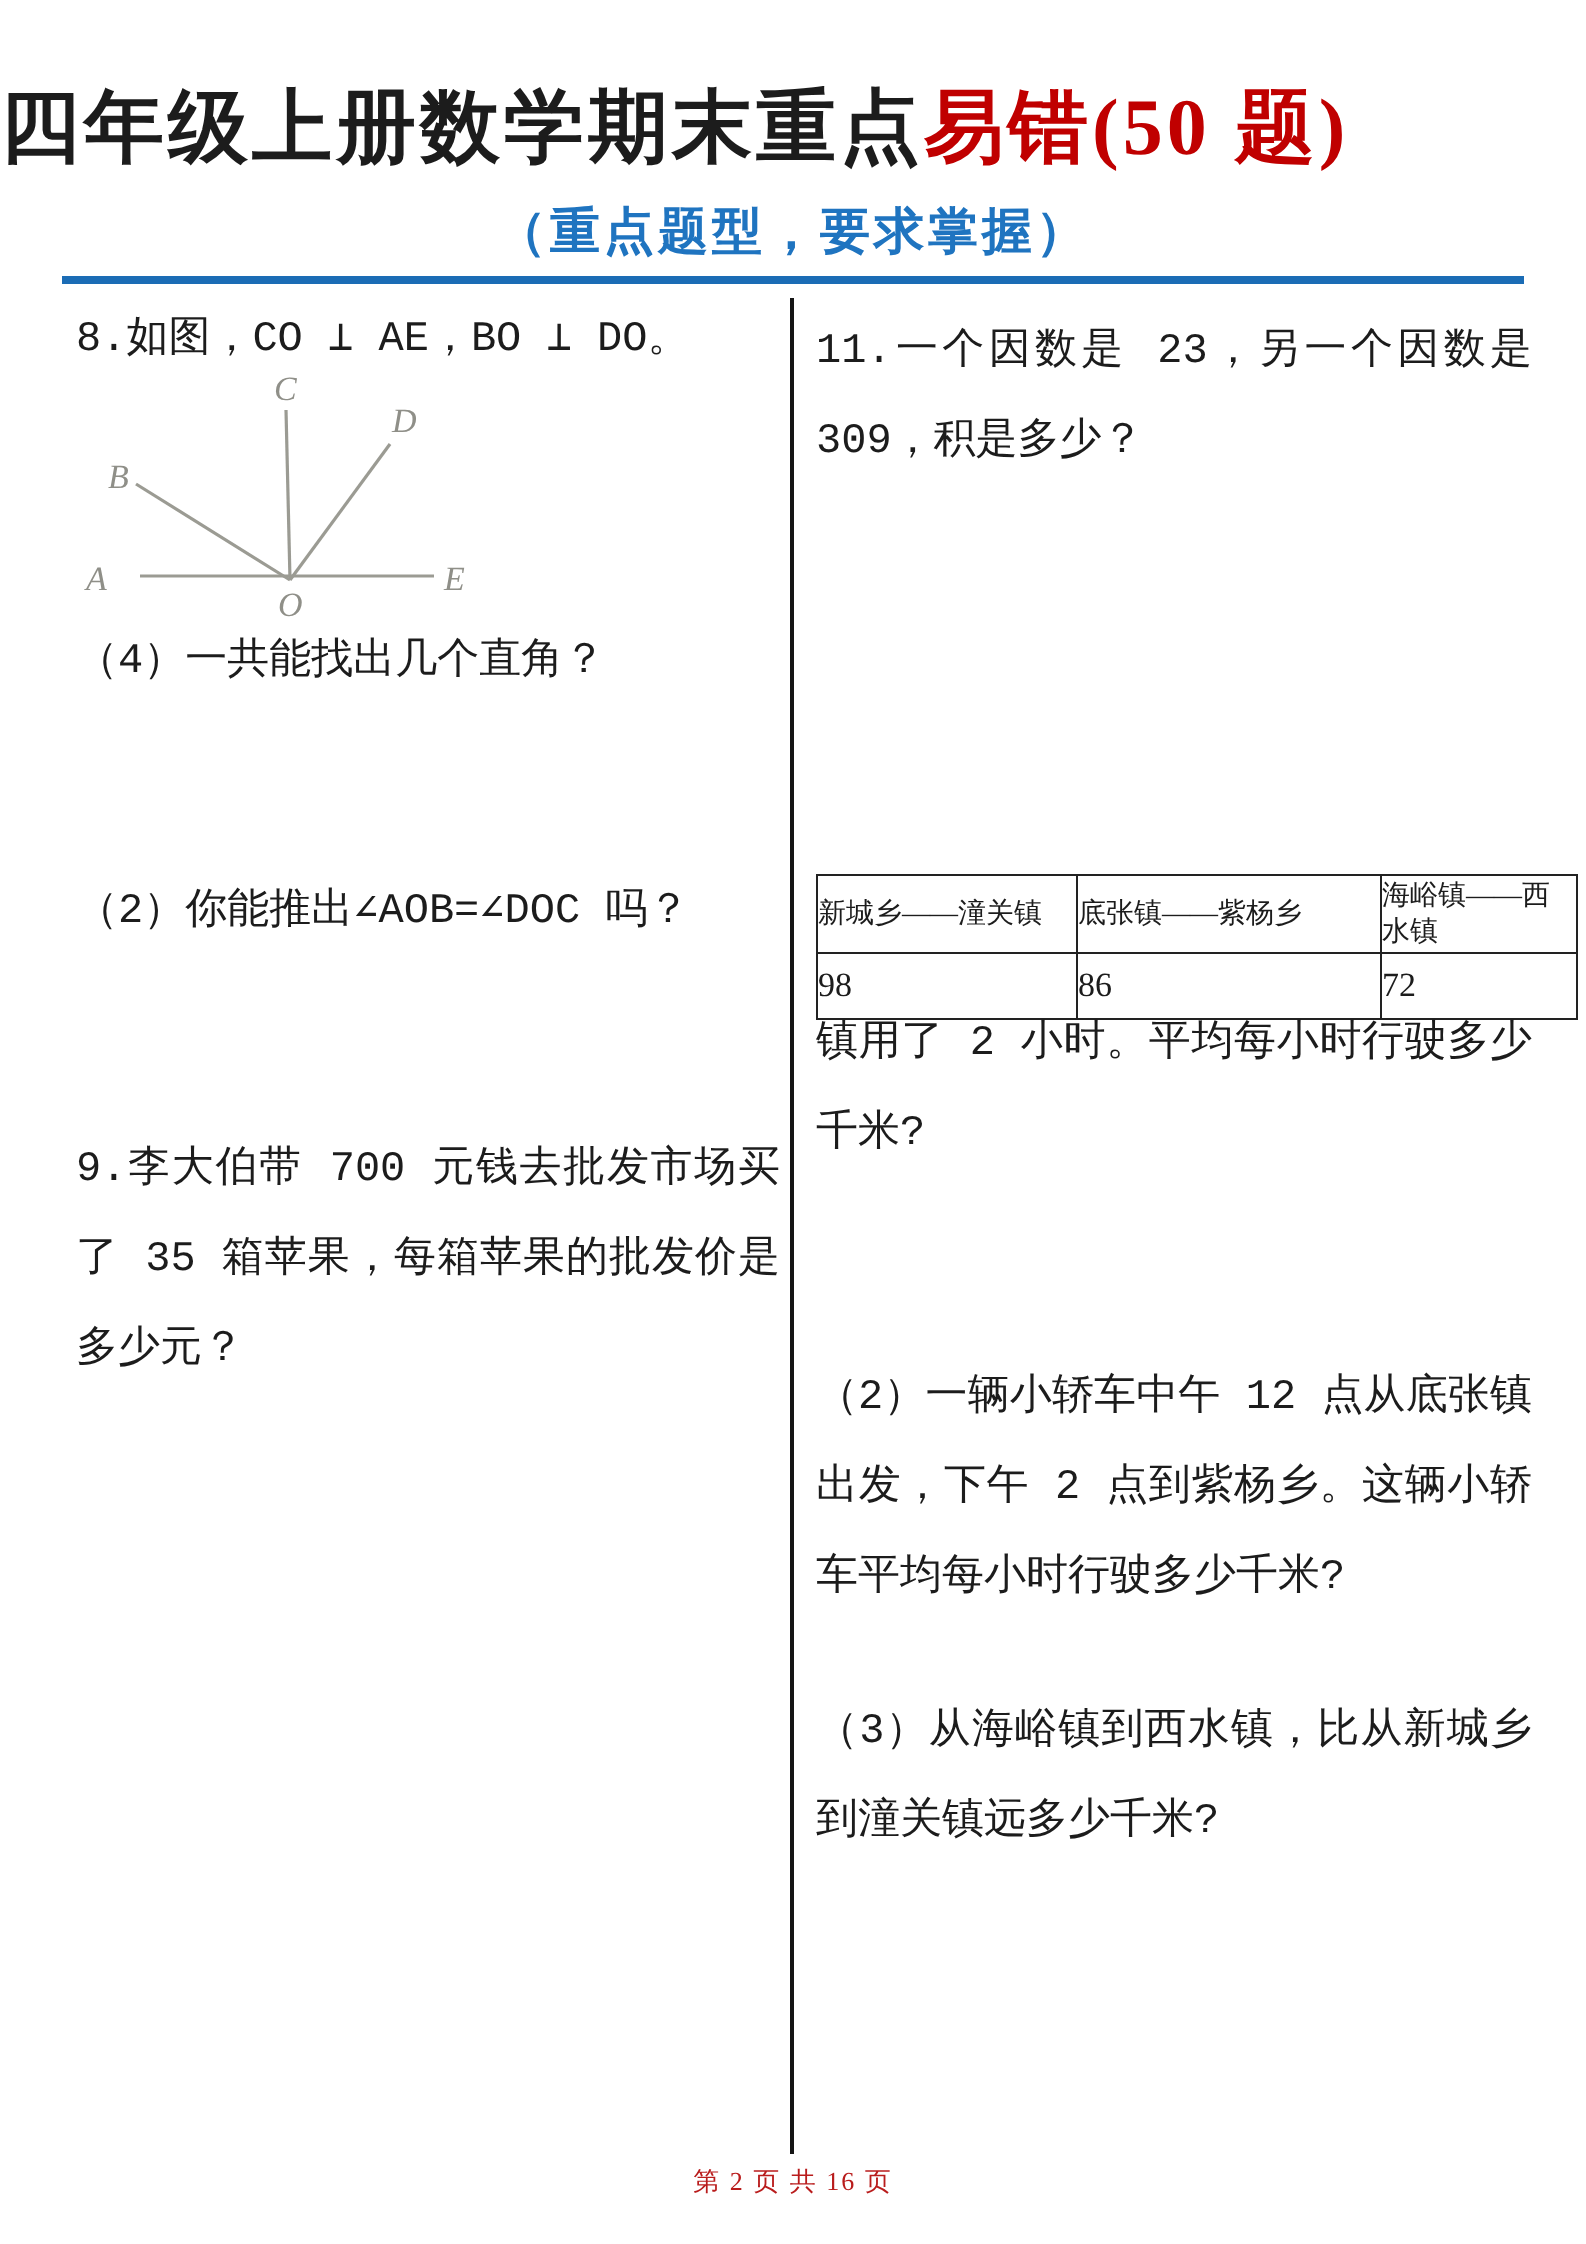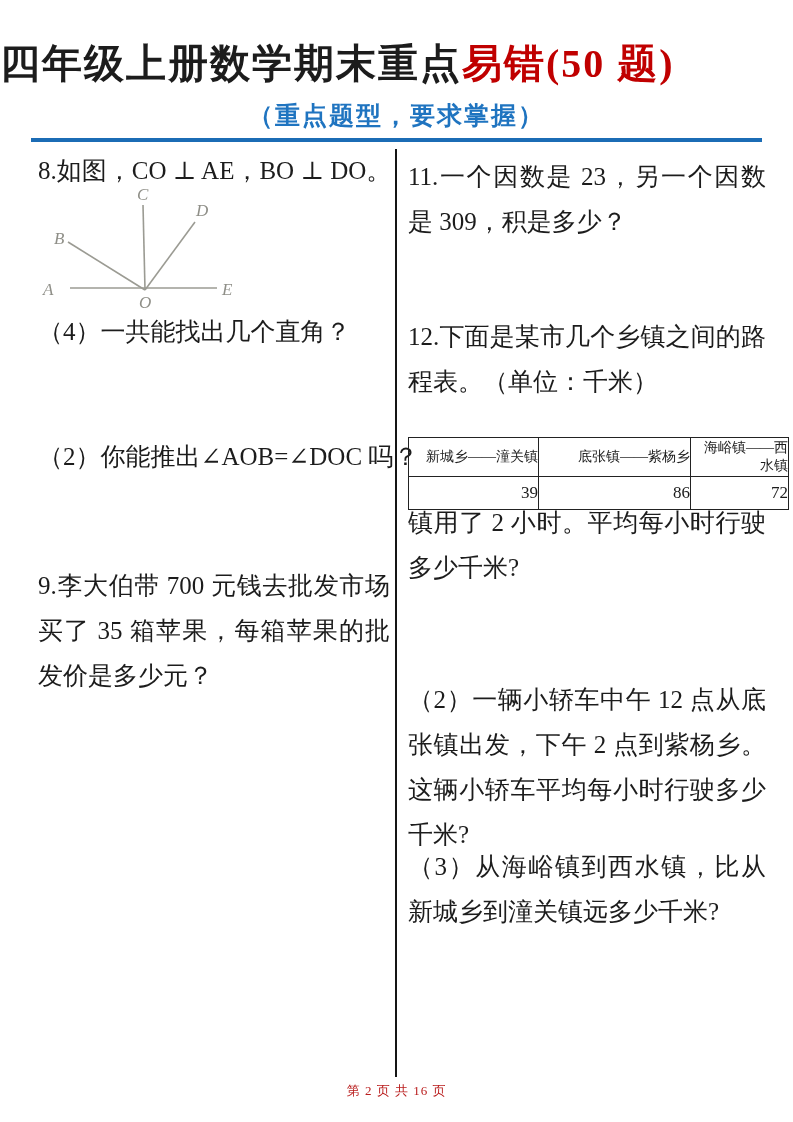--- a/index.html
+++ b/index.html
@@ -22,35 +22,35 @@
   }
   .rule {
     position:absolute; top:138px; left:31px; width:731px; height:4px;
     background:#1b6cb5;
   }
   .col-divider {
     position:absolute; left:395px; top:149px; width:2px; height:928px;
     background:#151515;
   }
   .block {
-    position:absolute; font-size:25px; line-height:45px;
-    text-align:justify; text-justify:inter-ideograph;
+    position:absolute; font-size:21px; line-height:45px;
+    text-align:justify; text-justify:inter-ideograph;font-family:Liberation Mono, monospace;
   }
   .lcol { left:38px;  width:352px; }
   .rcol { left:408px; width:358px; }
   .nowrap { white-space:nowrap; text-align:left; }
   .figure { position:absolute; left:30px; top:180px; }
   .figure text {
     font-family:"Liberation Serif","DejaVu Serif",serif;
     font-style:italic; font-size:17px; fill:#8f8f88;
   }
   .figure line { stroke:#9b9b93; stroke-width:1.6; }
   table.dist {
     position:absolute; left:408px; top:437px; width:355px;
-    border-collapse:collapse; table-layout:fixed; text-align:right;
+    border-collapse:collapse; table-layout:fixed; text-align:left;
   }
   table.dist td { border:1.5px solid #222222; }
   table.dist .hdr td { font-size:14px; height:25px; padding:1px 0; }
   table.dist .val td { font-size:17px; height:33px; }
   .footer {
     position:absolute; top:1082px; left:0; width:100%;
     text-align:center; font-size:13px; color:#b91c1c; letter-spacing:1px;
   }
 </style>
 </head>
@@ -82,32 +82,31 @@
 
   <div class="block lcol nowrap" style="top:309px">（4）一共能找出几个直角？</div>
 
   <div class="block lcol nowrap" style="top:434px">（2）你能推出∠AOB=∠DOC 吗？</div>
 
   <div class="block lcol" style="top:563px">9.李大伯带 700 元钱去批发市场买了 35 箱苹果，每箱苹果的批发价是多少元？</div>
 
 
   <div class="block rcol" style="top:154px">11.一个因数是 23，另一个因数是 309，积是多少？</div>
 
-  <div class="block rcol" style="top:314px">12.下面是某市几个乡镇之间的路程表。（单位：千米）</div>
 
 
   <table class="dist">
     <tbody>
         <tr class="hdr">
       <td style="width:130px">新城乡——潼关镇</td>
       <td style="width:152px">底张镇——紫杨乡</td>
       <td style="width:98px">海峪镇——西水镇</td>
     </tr>
     <tr class="val">
-      <td>39</td>
+      <td>98</td>
       <td>86</td>
       <td>72</td>
     </tr>
   </tbody>
     </table>
 
   <div class="block rcol" style="top:500px">镇用了 2 小时。平均每小时行驶多少千米?</div>
 
   <div class="block rcol" style="top:677px">（2）一辆小轿车中午 12 点从底张镇出发，下午 2 点到紫杨乡。这辆小轿车平均每小时行驶多少千米?</div>
 

